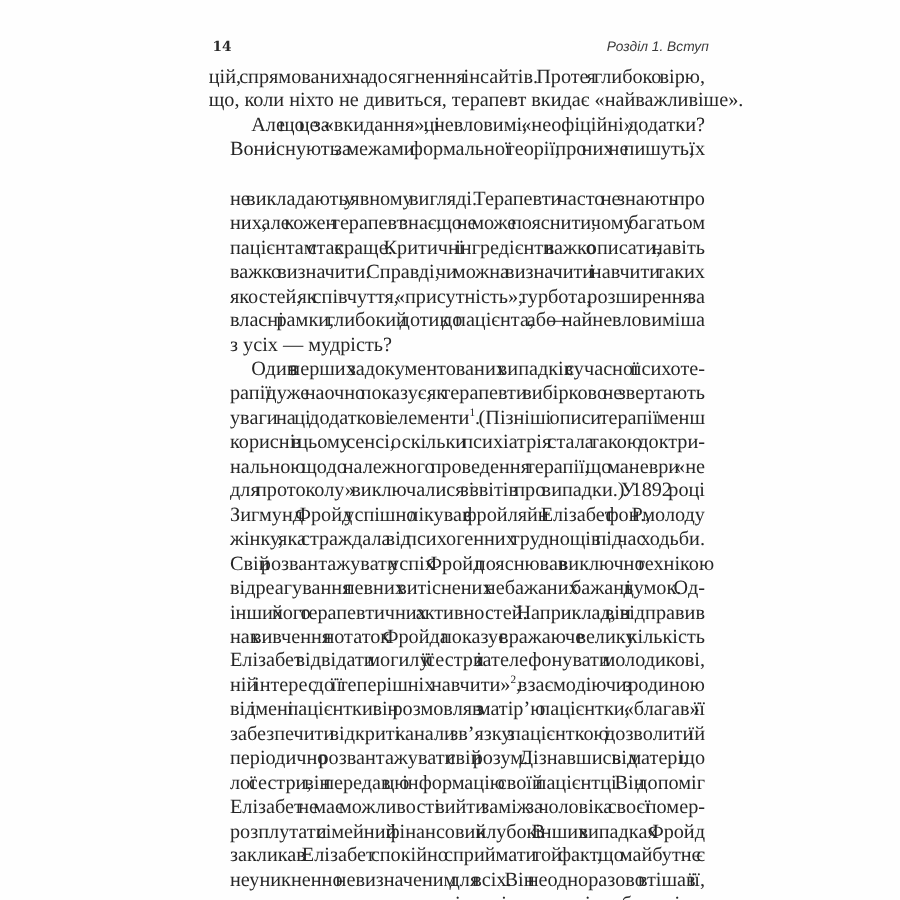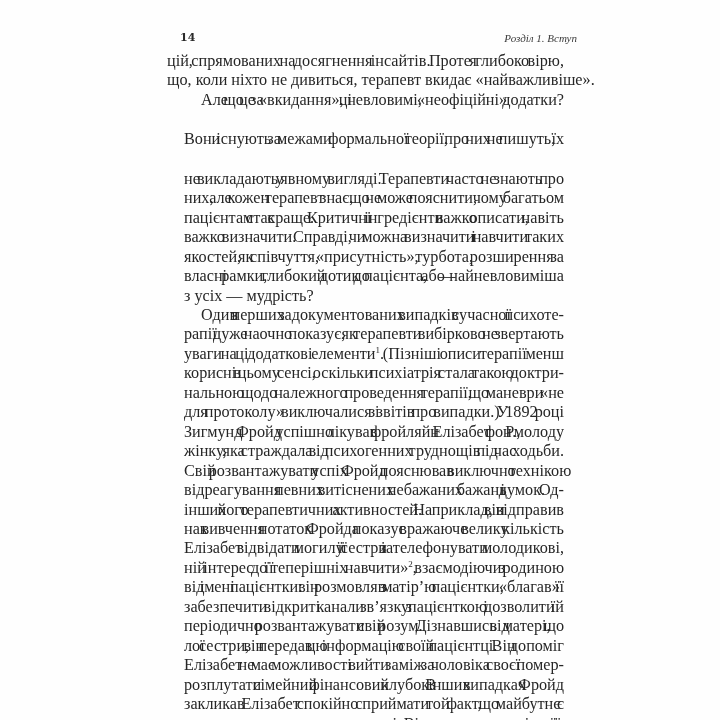--- a/index.html
+++ b/index.html
@@ -1,20 +1,20 @@
 <!DOCTYPE html>
 <html><head>
 <meta charset="utf-8">
 <style>
   html, body { margin:0; padding:0; background:#ffffff; }
   body { width:720px; height:720px; position:relative; overflow:hidden; }
   .page { position:absolute; left:0; top:0; width:720px; height:720px; background:#fefefe; }
-  .header { position:absolute; left:180px; top:31px; width:397px; height:16px; }
+  .header { position:absolute; left:170px; top:31px; width:397px; height:16px; }
   .page-num { position:absolute; left:0; top:0; font-family:"DejaVu Serif", serif; font-weight:bold; font-size:11px; color:#2a2a2a; }
-  .running-head { position:absolute; right:0; top:1px; font-family:Liberation Serif, serif; font-style:italic; font-size:11px; color:#3a3a3a;margin-left:40px; }
+  .running-head { position:absolute; right:0; top:1px; font-family:Liberation Sans, sans-serif; font-style:italic; font-size:11px; color:#3a3a3a;margin-left:40px; }
   .body-text { position:absolute; left:167px; top:52px; width:397px;
     font-family:"Liberation Serif", serif; font-size:16.2px; line-height:19.45px; color:#262626;
     text-align:justify; hyphens:manual; }
   .body-text p { margin:0; text-align:justify; text-align-last:auto; }
   .body-text p.indent { text-indent:17px; }
   .line { display:block; text-align:justify; text-align-last:justify; white-space:nowrap; overflow:visible; }
   .line.last { text-align-last:left; }
   sup { font-size:9px; line-height:0; vertical-align:super; }
 </style>
 </head>
@@ -26,21 +26,21 @@
     <span class="running-head">Розділ 1. Вступ</span>
   </div>
 
   <div class="body-text">
     <p>
       <span class="line" style="display: block; word-spacing: -5.61328px;">цій, спрямованих на досягнення інсайтів. Проте я глибоко вірю,</span>
       <span class="line last">що, коли ніхто не дивиться, терапевт вкидає «найважливіше».</span>
     </p>
     <p class="indent">
       <span class="line" style="padding-left: 17px; display: block; word-spacing: -8.79688px;">Але що це за «вкидання», ці невловимі, «неофіційні» додатки?</span>
-      <span class="line" style="display: block; word-spacing: -7.89375px; margin-top: 20px;">Вони існують за межами формальної теорії, про них не пишуть, їх</span>
+      <span class="line" style="display: block; word-spacing: -7.89375px;">Вони існують за межами формальної теорії, про них не пишуть, їх</span>
       <span class="line" style="display: block; word-spacing: -6.99479px; margin-top: 20px;">не викладають у явному вигляді. Терапевти часто не знають про</span>
       <span class="line" style="display: block; word-spacing: -8.30625px;">них, але кожен терапевт знає, що не може пояснити, чому багатьом</span>
       <span class="line" style="display: block; word-spacing: -11.3348px;">пацієнтам стає краще. Критичні інгредієнти важко описати, навіть</span>
       <span class="line" style="display: block; word-spacing: -7.2207px;">важко визначити. Справді, чи можна визначити і навчити таких</span>
       <span class="line" style="display: block; word-spacing: -7.22917px;">якостей, як співчуття, «присутність», турбота, розширення за</span>
       <span class="line" style="display: block; word-spacing: -9.89062px;">власні рамки, глибокий дотик до пацієнта, або — найневловиміша</span>
       <span class="line last">з усіх — мудрість?</span>
     </p>
     <p class="indent">
       <span class="line" style="padding-left: 17px; display: block; word-spacing: -10.5208px;">Один з перших задокументованих випадків сучасної психоте-</span>

